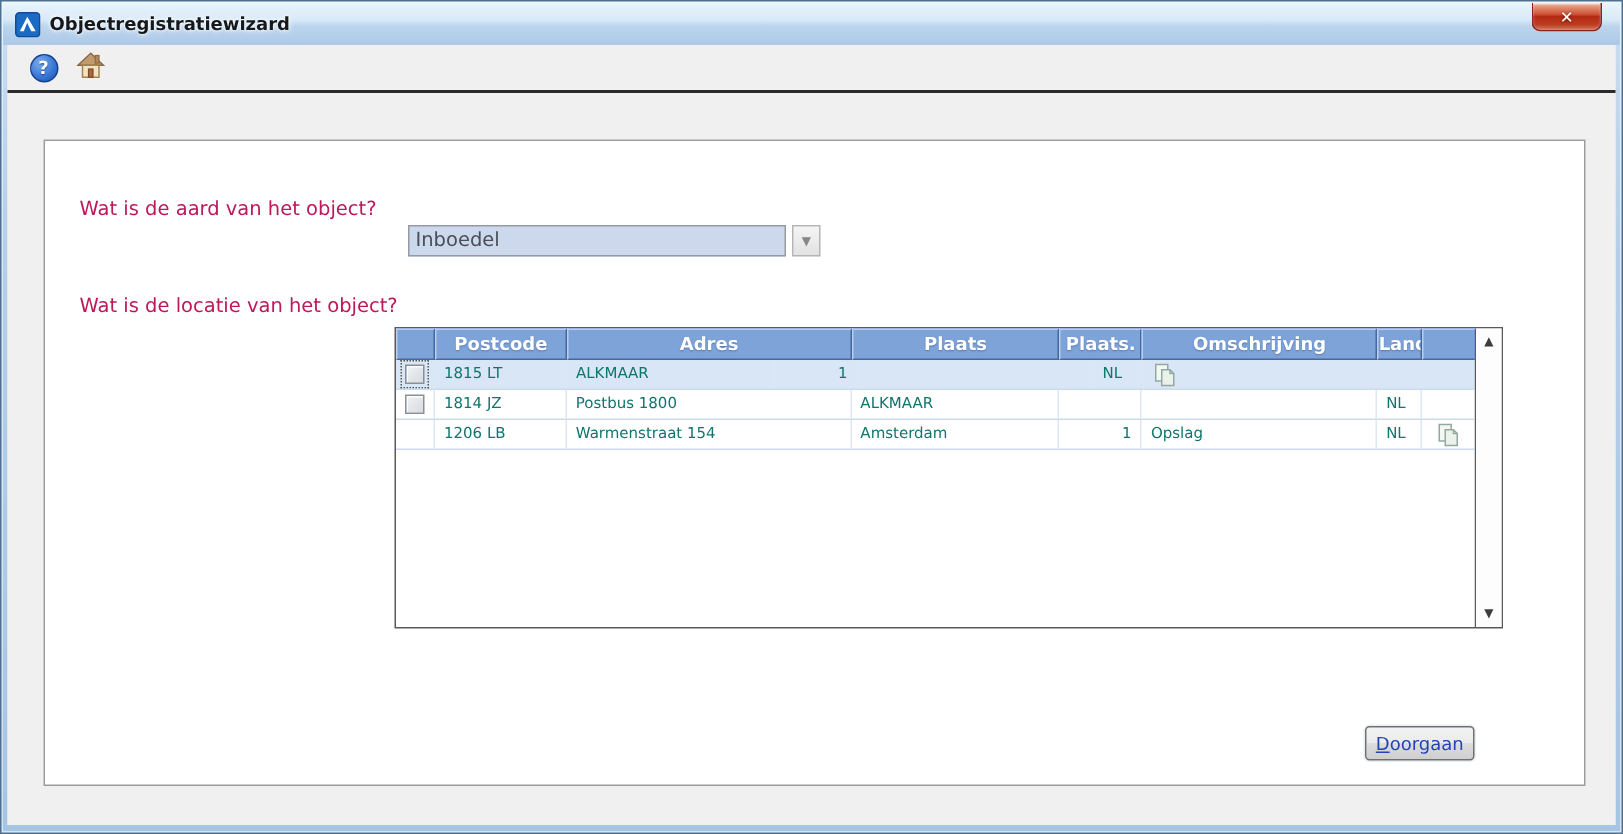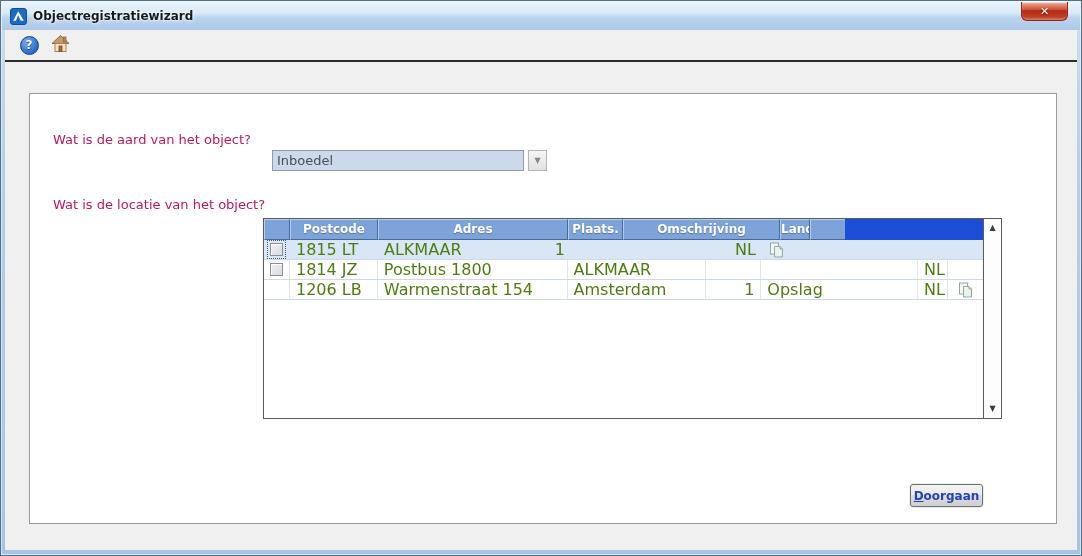--- a/index.html
+++ b/index.html
@@ -59,21 +59,21 @@
   .arr { position:absolute; left:0; width:100%; text-align:center; color:#3d3d3d; font-size:8px; line-height:14px; cursor:default; }
   .arr.up { top:2px; } .arr.down { bottom:2px; }
 
   .thead { display:flex; height:21px; background:#1d4ed8; }
   .th { background:#7da3d9; color:#fff; font-size:12px; font-weight:bold; text-align:center;
     line-height:18px; overflow:hidden; white-space:nowrap;
     border:1px solid; border-color:#bacdec #44699f #44699f #bacdec; text-shadow:0 1px 1px rgba(20,40,90,.35); }
 
   .trow { display:flex; height:20px; border-bottom:1px solid #cadbef; background:#fff; }
   .trow.selected { background:#d9e6f5; }
-  .td { font-size:16px; color:#4d7c0f; line-height:19px; padding:0 6px; overflow:hidden;
+  .td { font-size:10px; color:#0f766e; line-height:19px; padding:0 6px; overflow:hidden;
     white-space:nowrap; border-right:1px solid #dde7f3; }
   .td.num { text-align:right; }
   .td.center { display:flex; align-items:center; justify-content:center; padding:0; }
 
   .c0{width:26px;} .c1{width:88px;} .c2{width:190px;} .c3{width:139px;}
   .c4{width:55px;} .c5{width:157px;} .c6{width:30px;} .c7{width:35px; border-right:none;}
 
   .tfill { flex:1; background:#fff; }
 
   .checkbox { width:13px; height:13px; border:1px solid #8a9097;
@@ -83,21 +83,21 @@
     width:19px; height:19px; border:1px dotted #555; }
 
   .copy-icon { display:inline-flex; }
 
   
   .continue-btn { position:absolute; left:880px; top:390px; width:73px; height:23px;
     border:1px solid #707070; border-radius:3px;
     background:linear-gradient(180deg,#f2f2f2 0%,#ebebeb 49%,#dddddd 50%,#cfcfcf 100%);
     box-shadow:0 0 0 1px #e8eef5; cursor:default; }
   .btn-label { display:block; font-family:"DejaVu Sans","Liberation Sans",sans-serif;
-    font-size:12px; font-weight:bold; color:#2443b8; text-align:center; line-height:20px; }
+    font-size:12px; font-weight:normal; color:#2443b8; text-align:center; line-height:20px; }
   .btn-label::first-letter { text-decoration:underline; }
 </style>
 </head>
 <body>
 
 <div class="window">
 
   <div class="titlebar">
     <span class="app-icon">
       <svg width="17" height="17" viewBox="0 0 17 17">
@@ -141,20 +141,21 @@
 
         <div class="q q2">Wat is de locatie van het object?</div>
 
         <div class="loc-table">
           <div class="tbl-content">
 
             <div class="thead">
               <div class="th c0"></div>
               <div class="th c1">Postcode</div>
               <div class="th c2">Adres</div>
+              <div class="th c3">Plaats</div>
               <div class="th c4">Plaats.</div>
               <div class="th c5">Omschrijving</div>
               <div class="th c6">Land</div>
               <div class="th c7"></div>
             </div>
 
             <div class="trow selected">
               <div class="td c0 center">
                 <span class="focus-wrap">
                   <span class="checkbox"></span>

